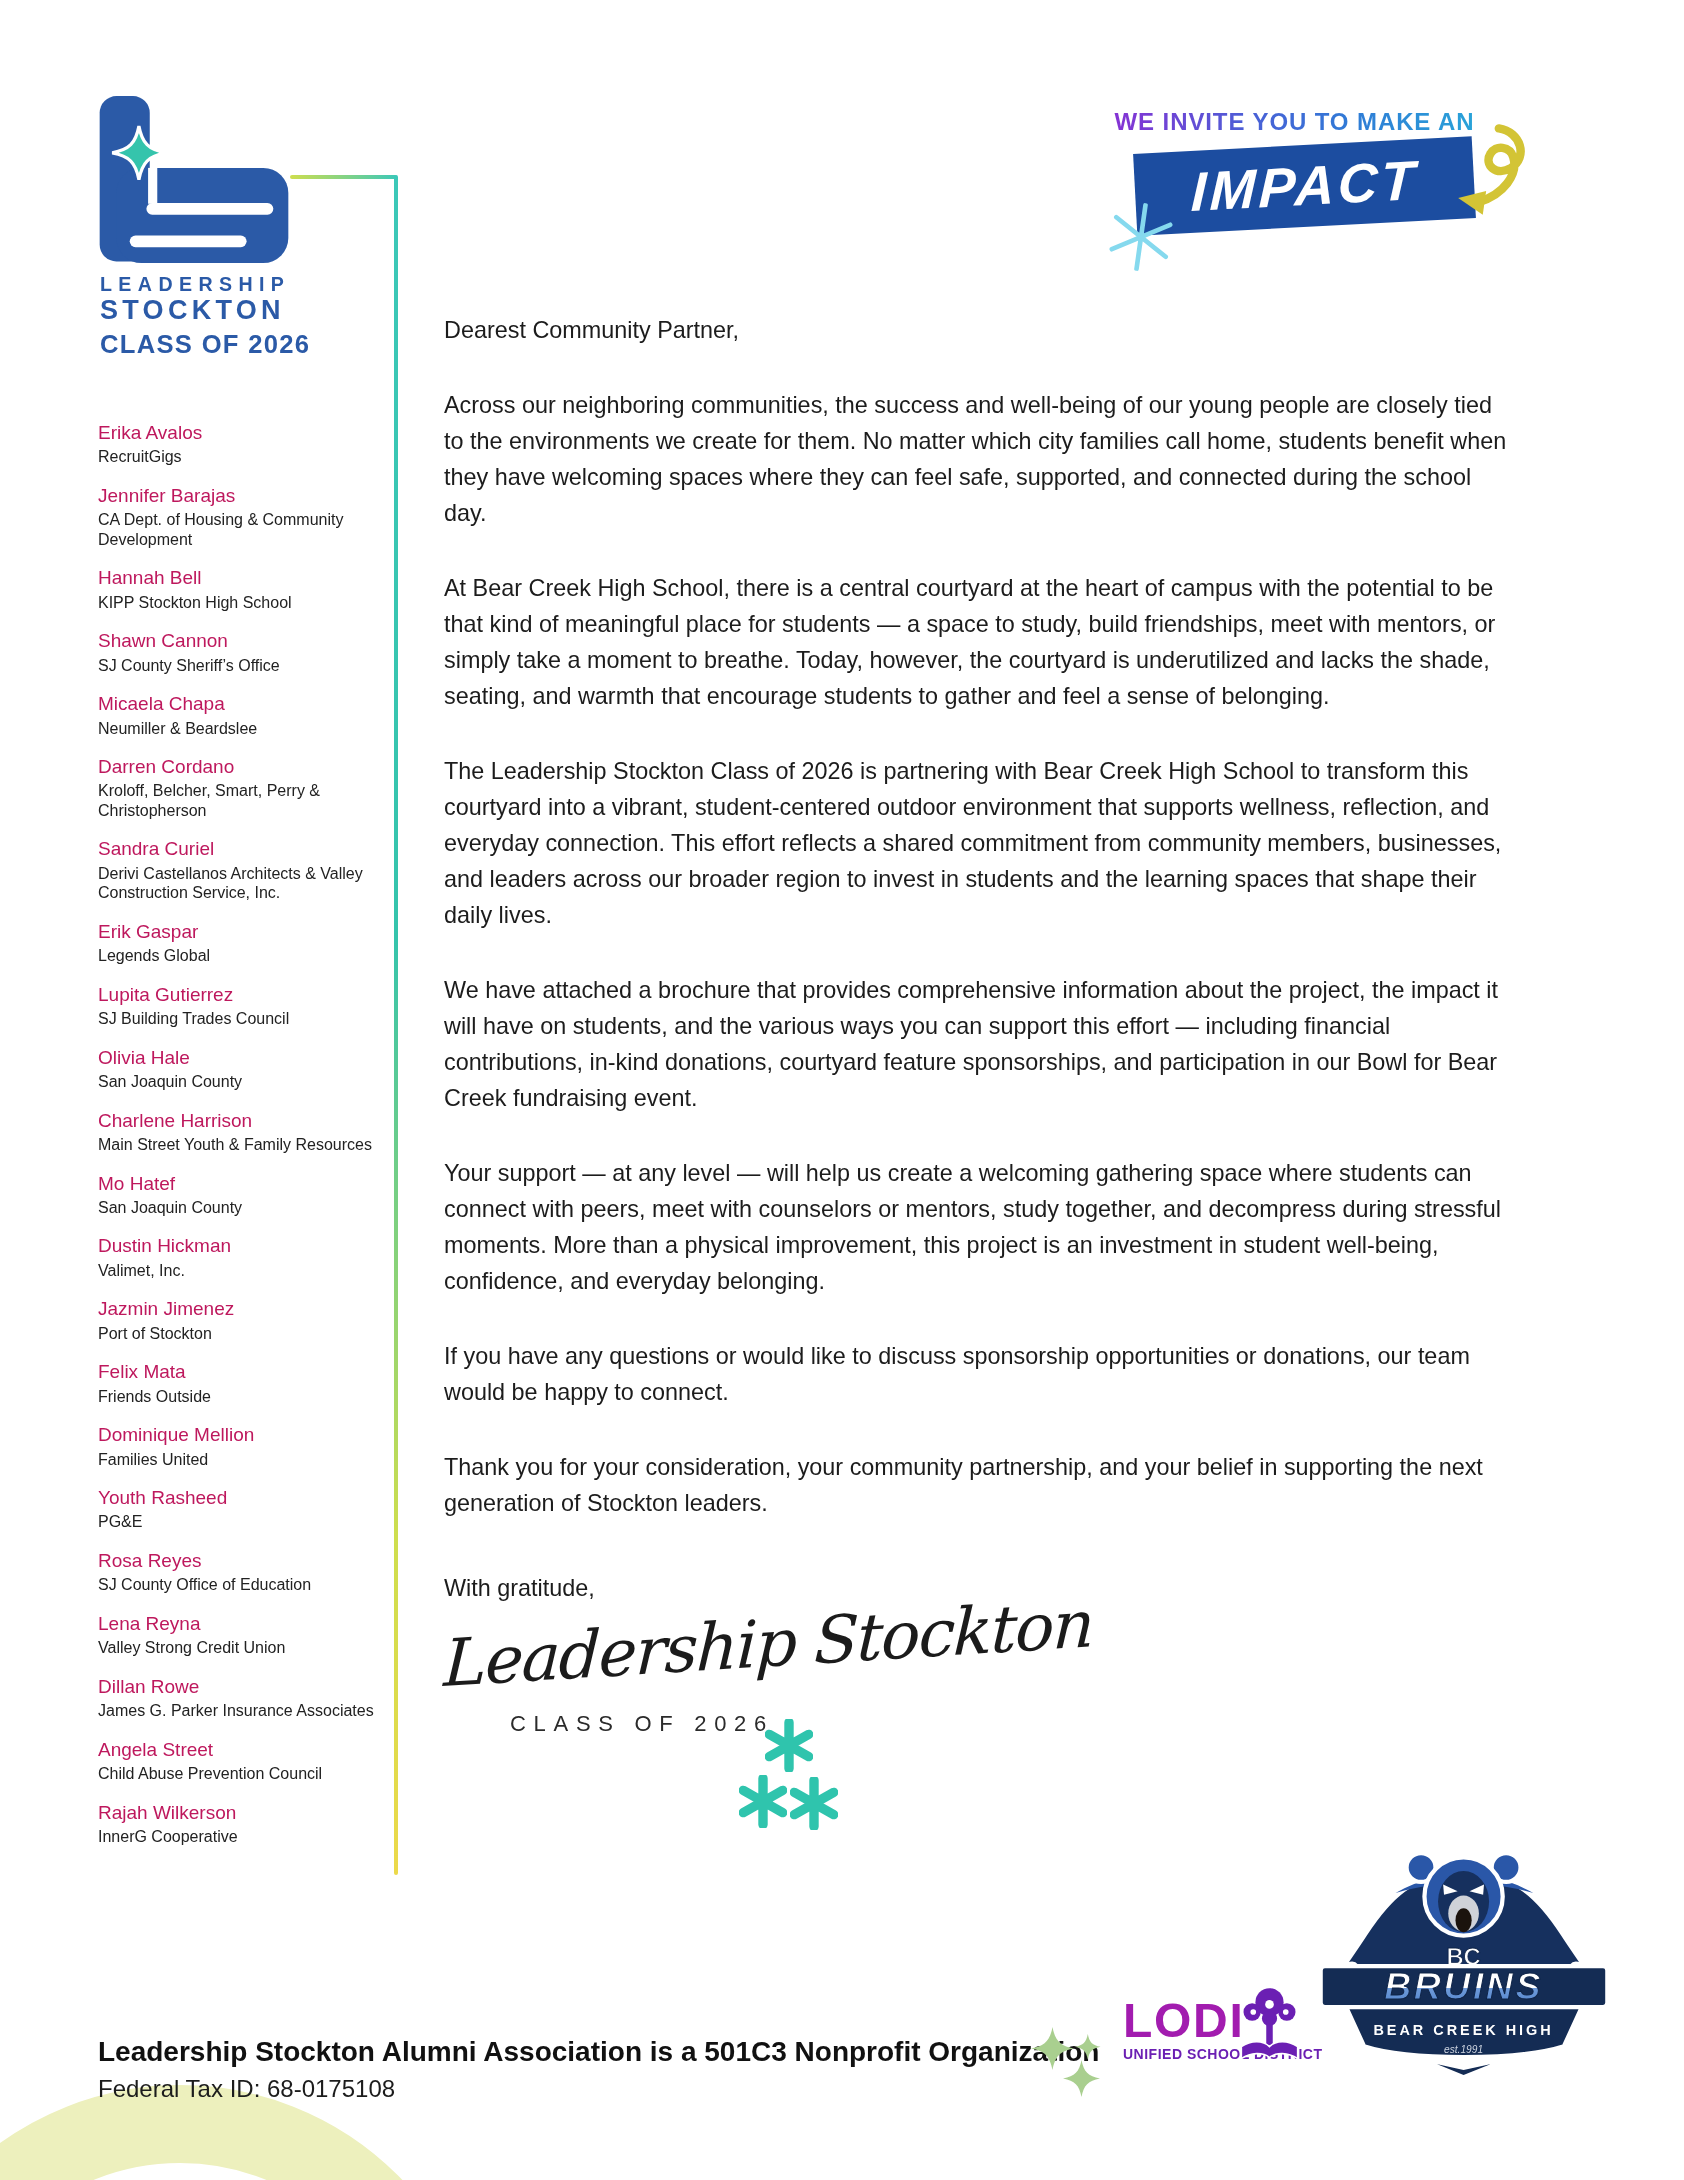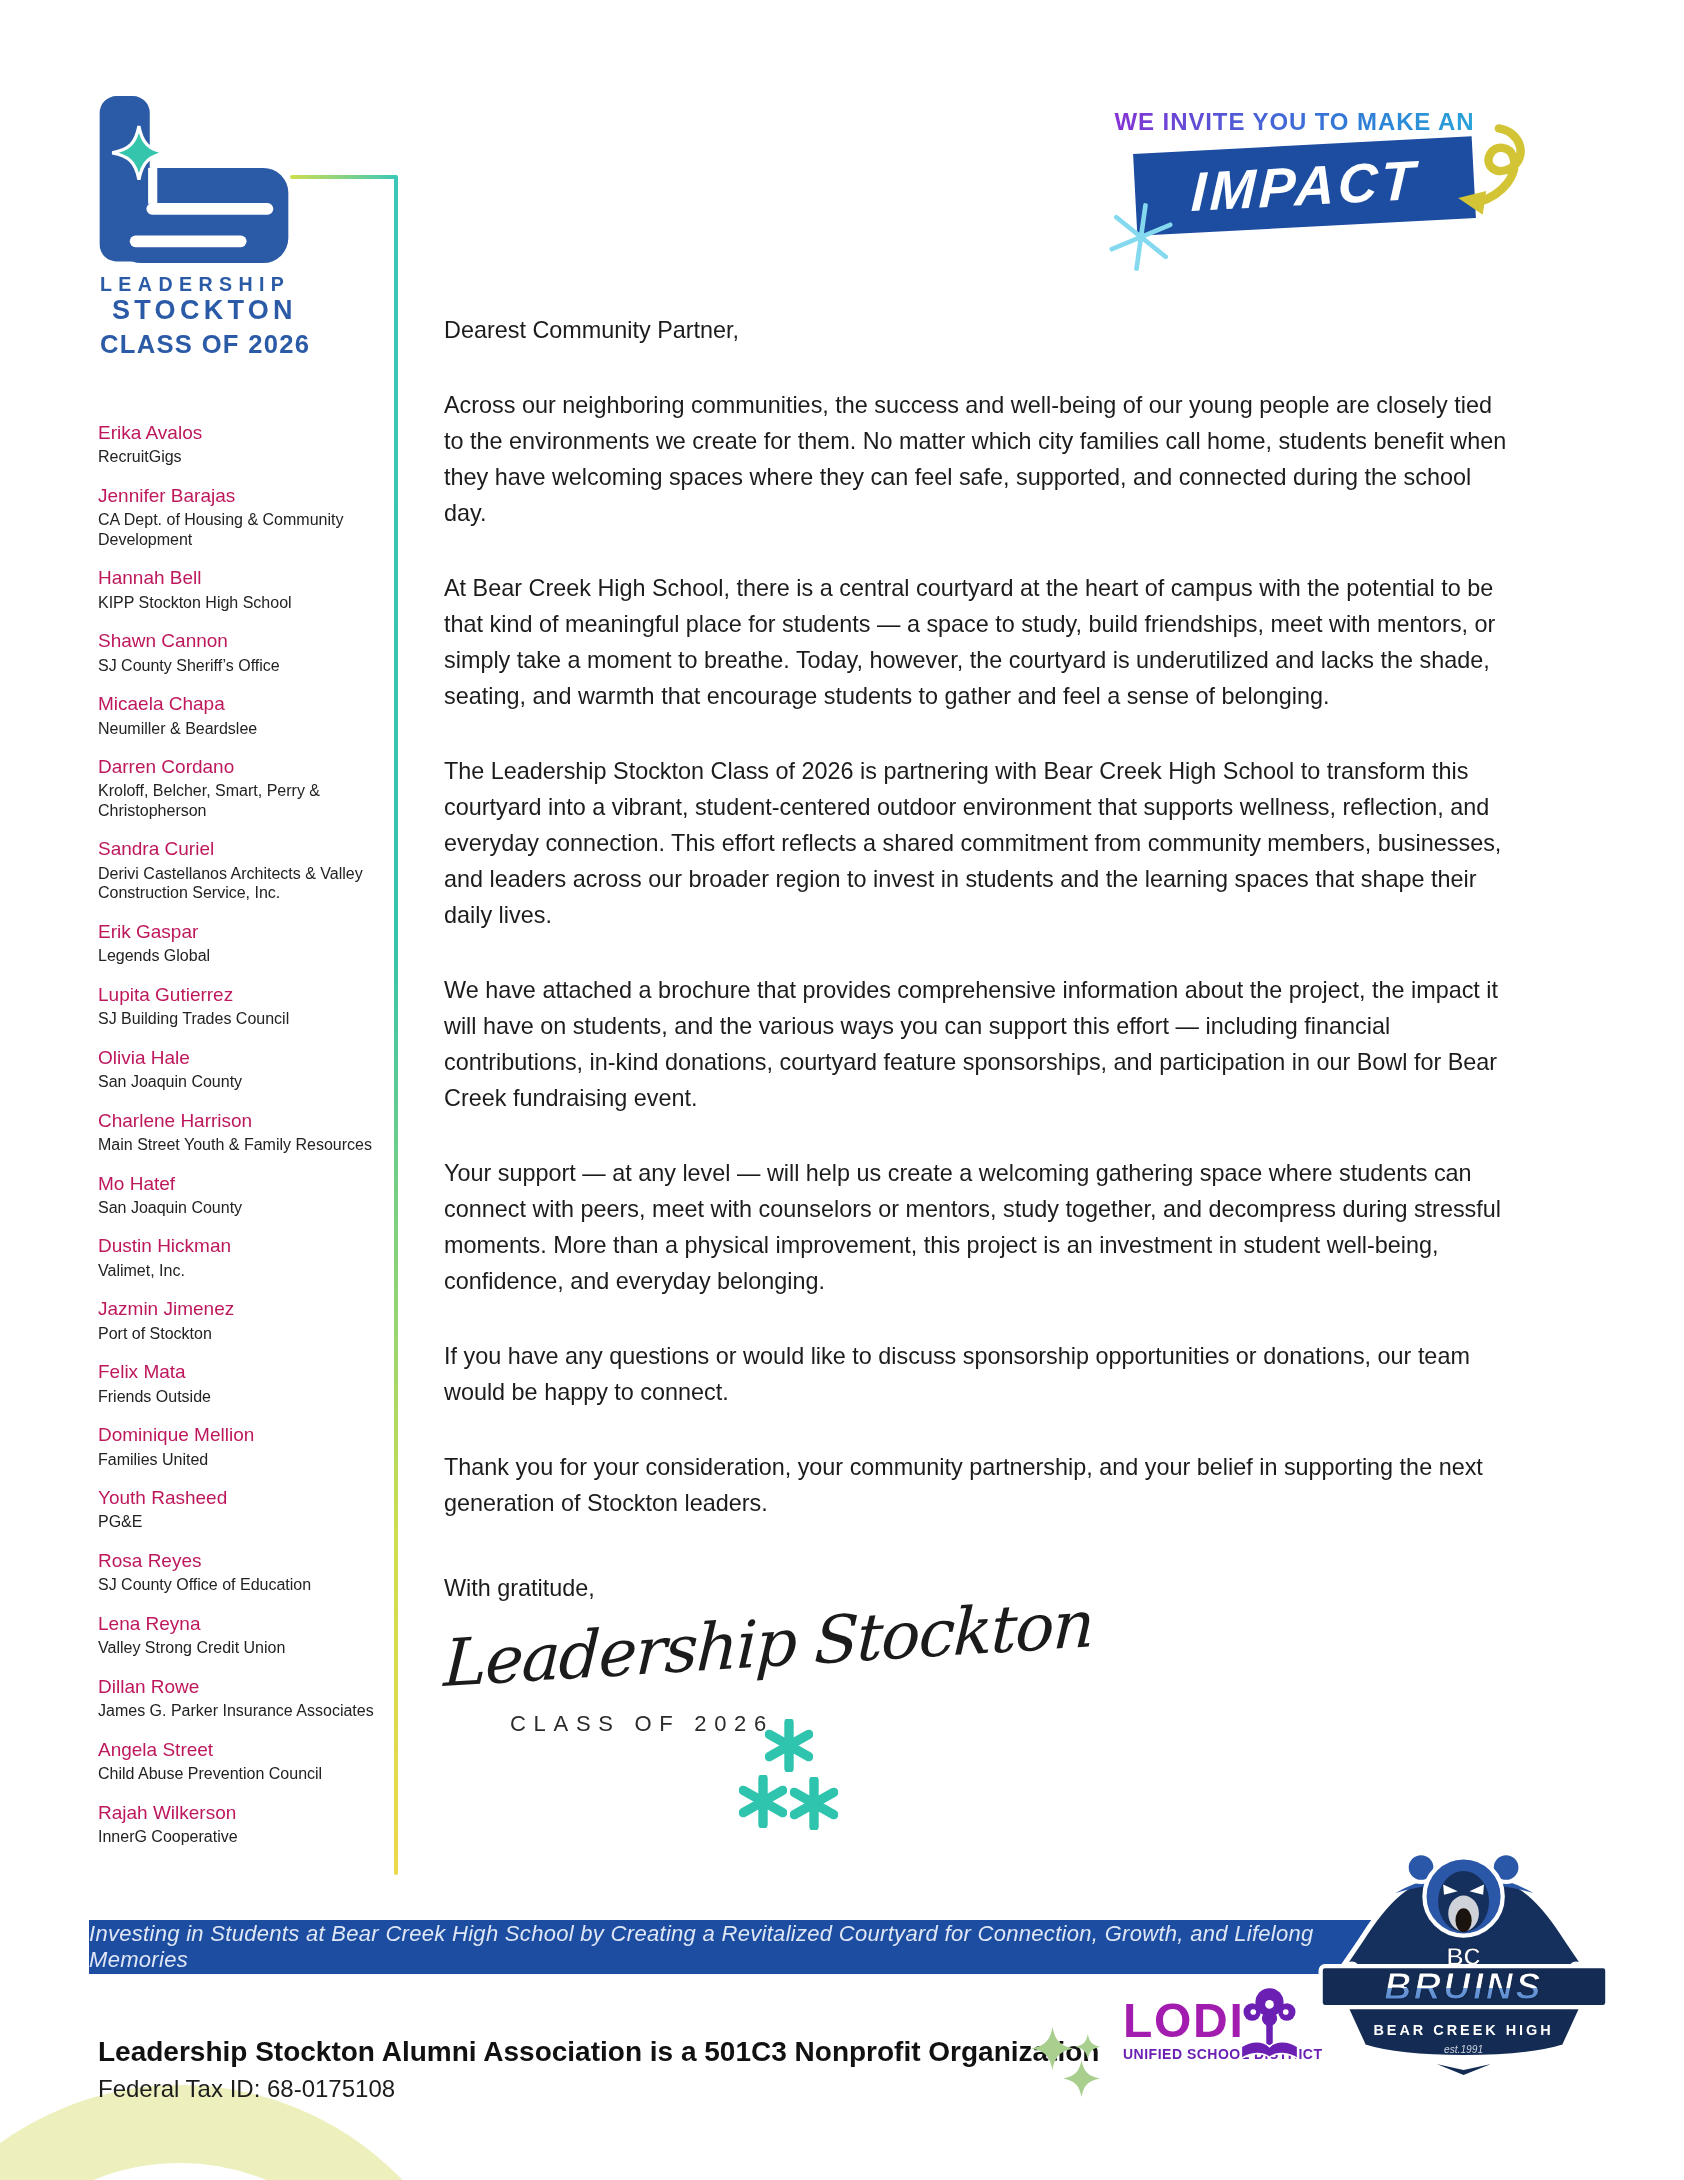--- a/index.html
+++ b/index.html
@@ -3,21 +3,21 @@
 <meta charset="utf-8">
 <style>
   html,body{margin:0;padding:0;background:#ffffff;}
   .page{position:relative;width:1685px;height:2181px;background:#fff;overflow:hidden;
         font-family:"Liberation Sans", sans-serif;color:#1c1c1c;}
 
   
   .ls-logo{position:absolute;left:98px;top:94px;width:192px;height:172px;}
   .logo-line1{position:absolute;left:100px;top:273px;width:194px;font-weight:700;color:#2b5aa7;
               font-size:19.6px;letter-spacing:6.4px;}
-  .logo-line2{position:absolute;left:112px;top:295px;width:204px;font-weight:700;color:#2b5aa7;
+  .logo-line2{position:absolute;left:100px;top:295px;width:204px;font-weight:700;color:#2b5aa7;
               font-size:27px;letter-spacing:4.3px;}
   .logo-line3{position:absolute;left:100px;top:330px;width:239px;font-weight:700;color:#2b5aa7;
               font-size:25.6px;letter-spacing:1.3px;}
 
   
   .kicker{position:absolute;left:1103px;top:108px;width:383px;text-align:center;
           font-size:24px;font-weight:700;letter-spacing:0.9px;
           background:linear-gradient(90deg,#8a2fd4 0%,#4b5fd6 38%,#2f7bd6 65%,#29a7d9 100%);
           -webkit-background-clip:text;background-clip:text;color:transparent;}
   .impact-band{position:absolute;left:1135px;top:145px;width:339px;height:82px;background:#1c4da0;
@@ -242,23 +242,20 @@
       <path d="M28 4 L28 58 M5 18 L51 44 M51 18 L5 44" stroke="#2fc4ad" stroke-width="11" stroke-linecap="round"></path>
     </svg>
     <svg style="left:0;top:56px;" width="48" height="53" viewBox="0 0 56 62">
       <path d="M28 4 L28 58 M5 18 L51 44 M51 18 L5 44" stroke="#2fc4ad" stroke-width="11" stroke-linecap="round"></path>
     </svg>
     <svg style="left:51px;top:58px;" width="48" height="53" viewBox="0 0 56 62">
       <path d="M28 4 L28 58 M5 18 L51 44 M51 18 L5 44" stroke="#2fc4ad" stroke-width="11" stroke-linecap="round"></path>
     </svg>
   </div>
 
-  <div class="blue-banner">
-    <span class="banner-text">Investing in Students at Bear Creek High School by Creating a Revitalized Courtyard for Connection, Growth, and Lifelong Memories</span>
-  </div>
 
   <div class="arc"></div>
   <div class="footer-line1">Leadership Stockton Alumni Association is a 501C3 Nonprofit Organization</div>
   <div class="footer-line2">Federal Tax ID: 68-0175108</div>
 
   <svg class="sparkle" style="left:1031px;top:2027px;" width="43" height="43" viewBox="0 0 100 100">
     <path d="M50 0 C56 32 68 44 100 50 C68 56 56 68 50 100 C44 68 32 56 0 50 C32 44 44 32 50 0 Z" fill="#a9cf8f"></path>
   </svg>
   <svg class="sparkle" style="left:1075px;top:2034px;" width="25.6" height="25.6" viewBox="0 0 100 100">
     <path d="M50 0 C56 32 68 44 100 50 C68 56 56 68 50 100 C44 68 32 56 0 50 C32 44 44 32 50 0 Z" fill="#a9cf8f"></path>

